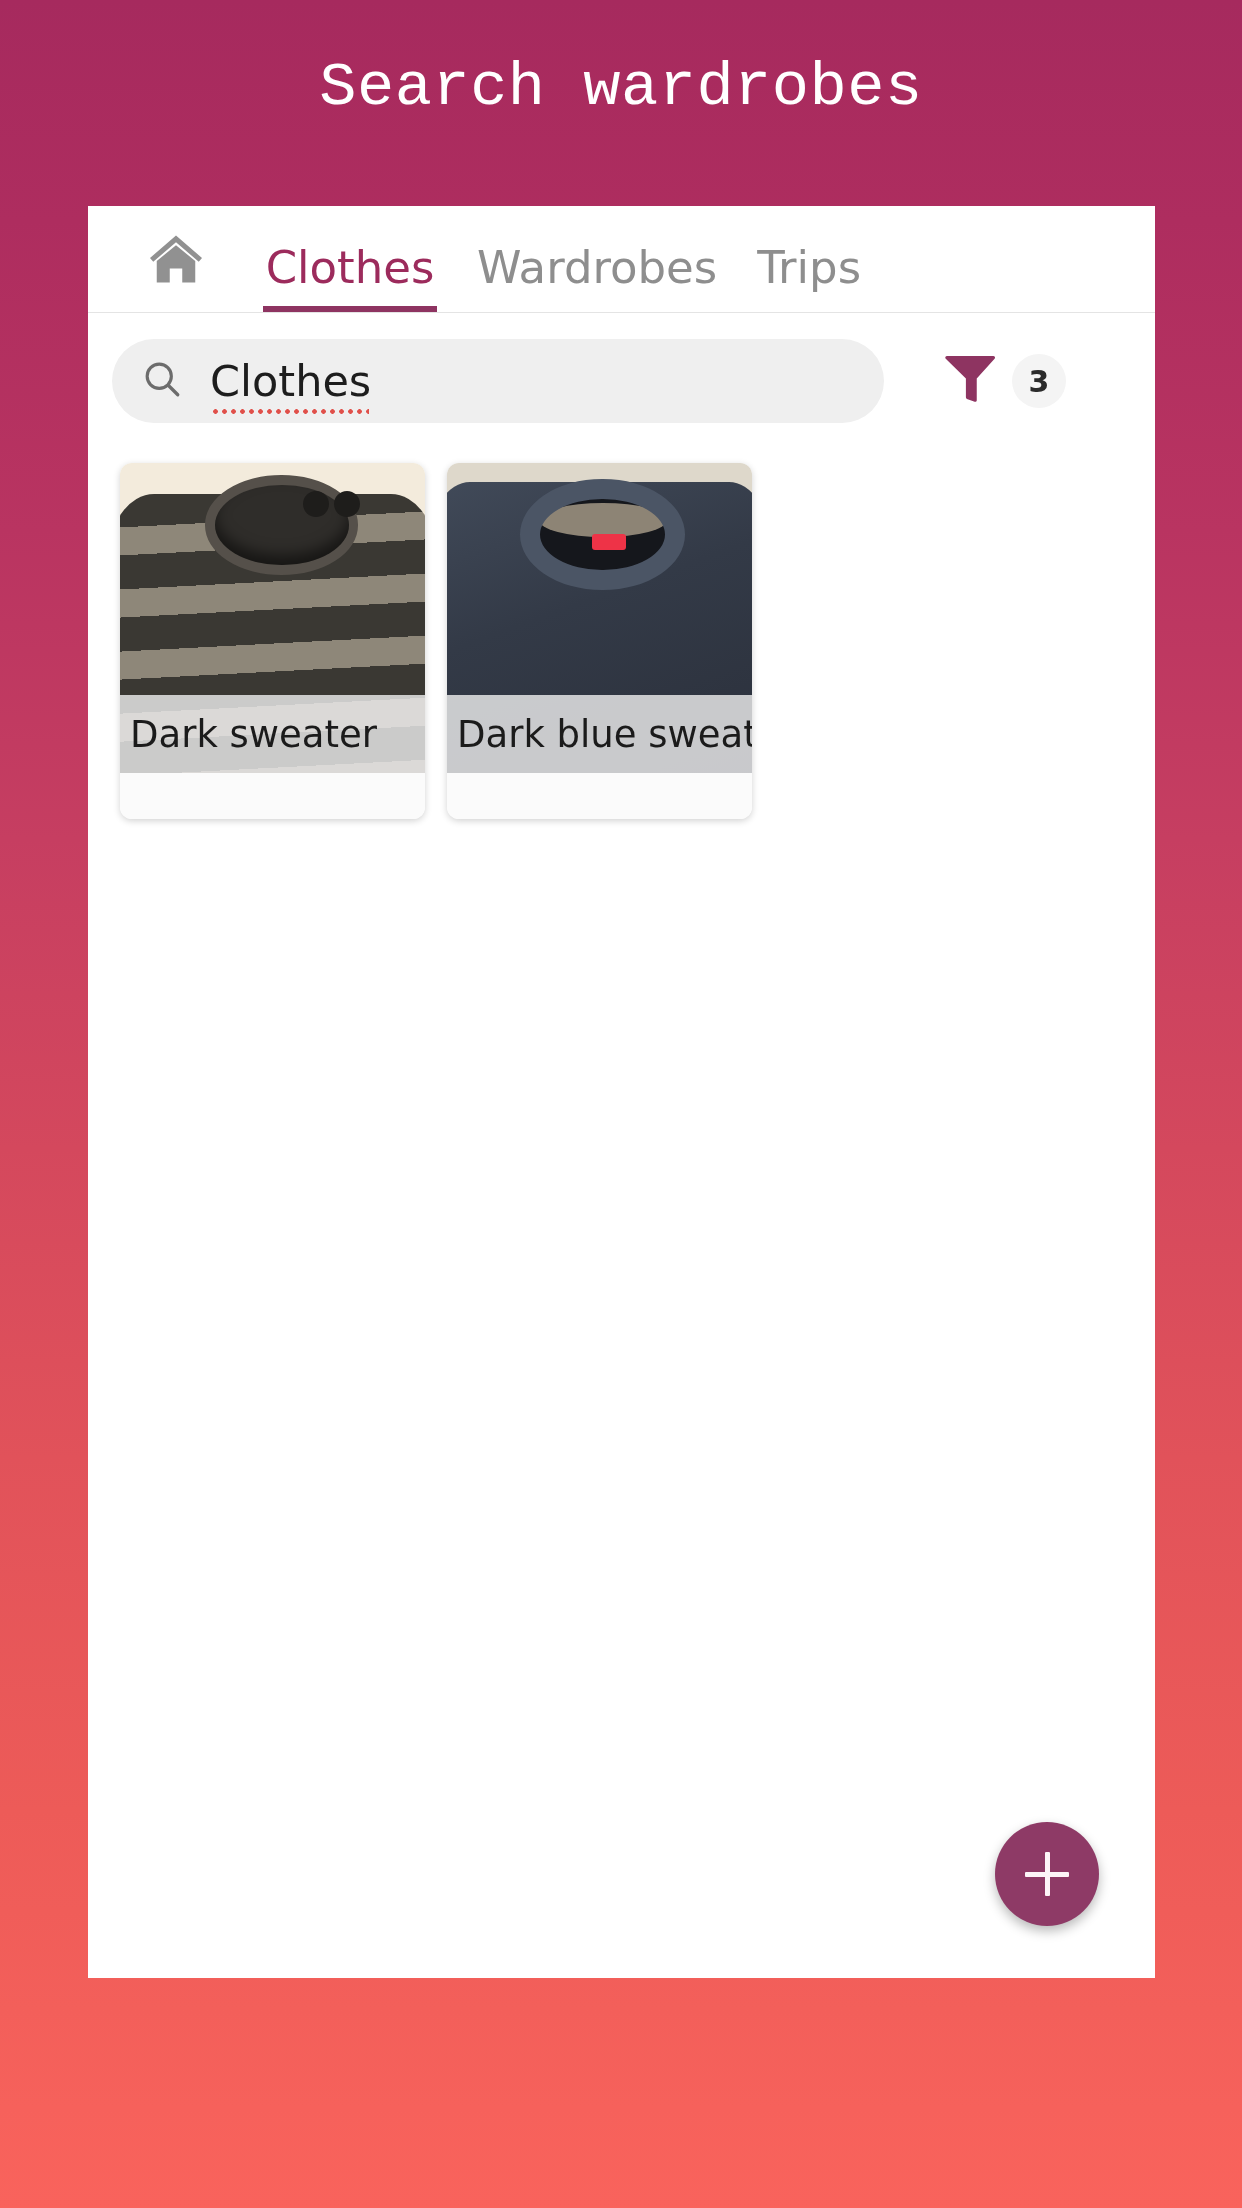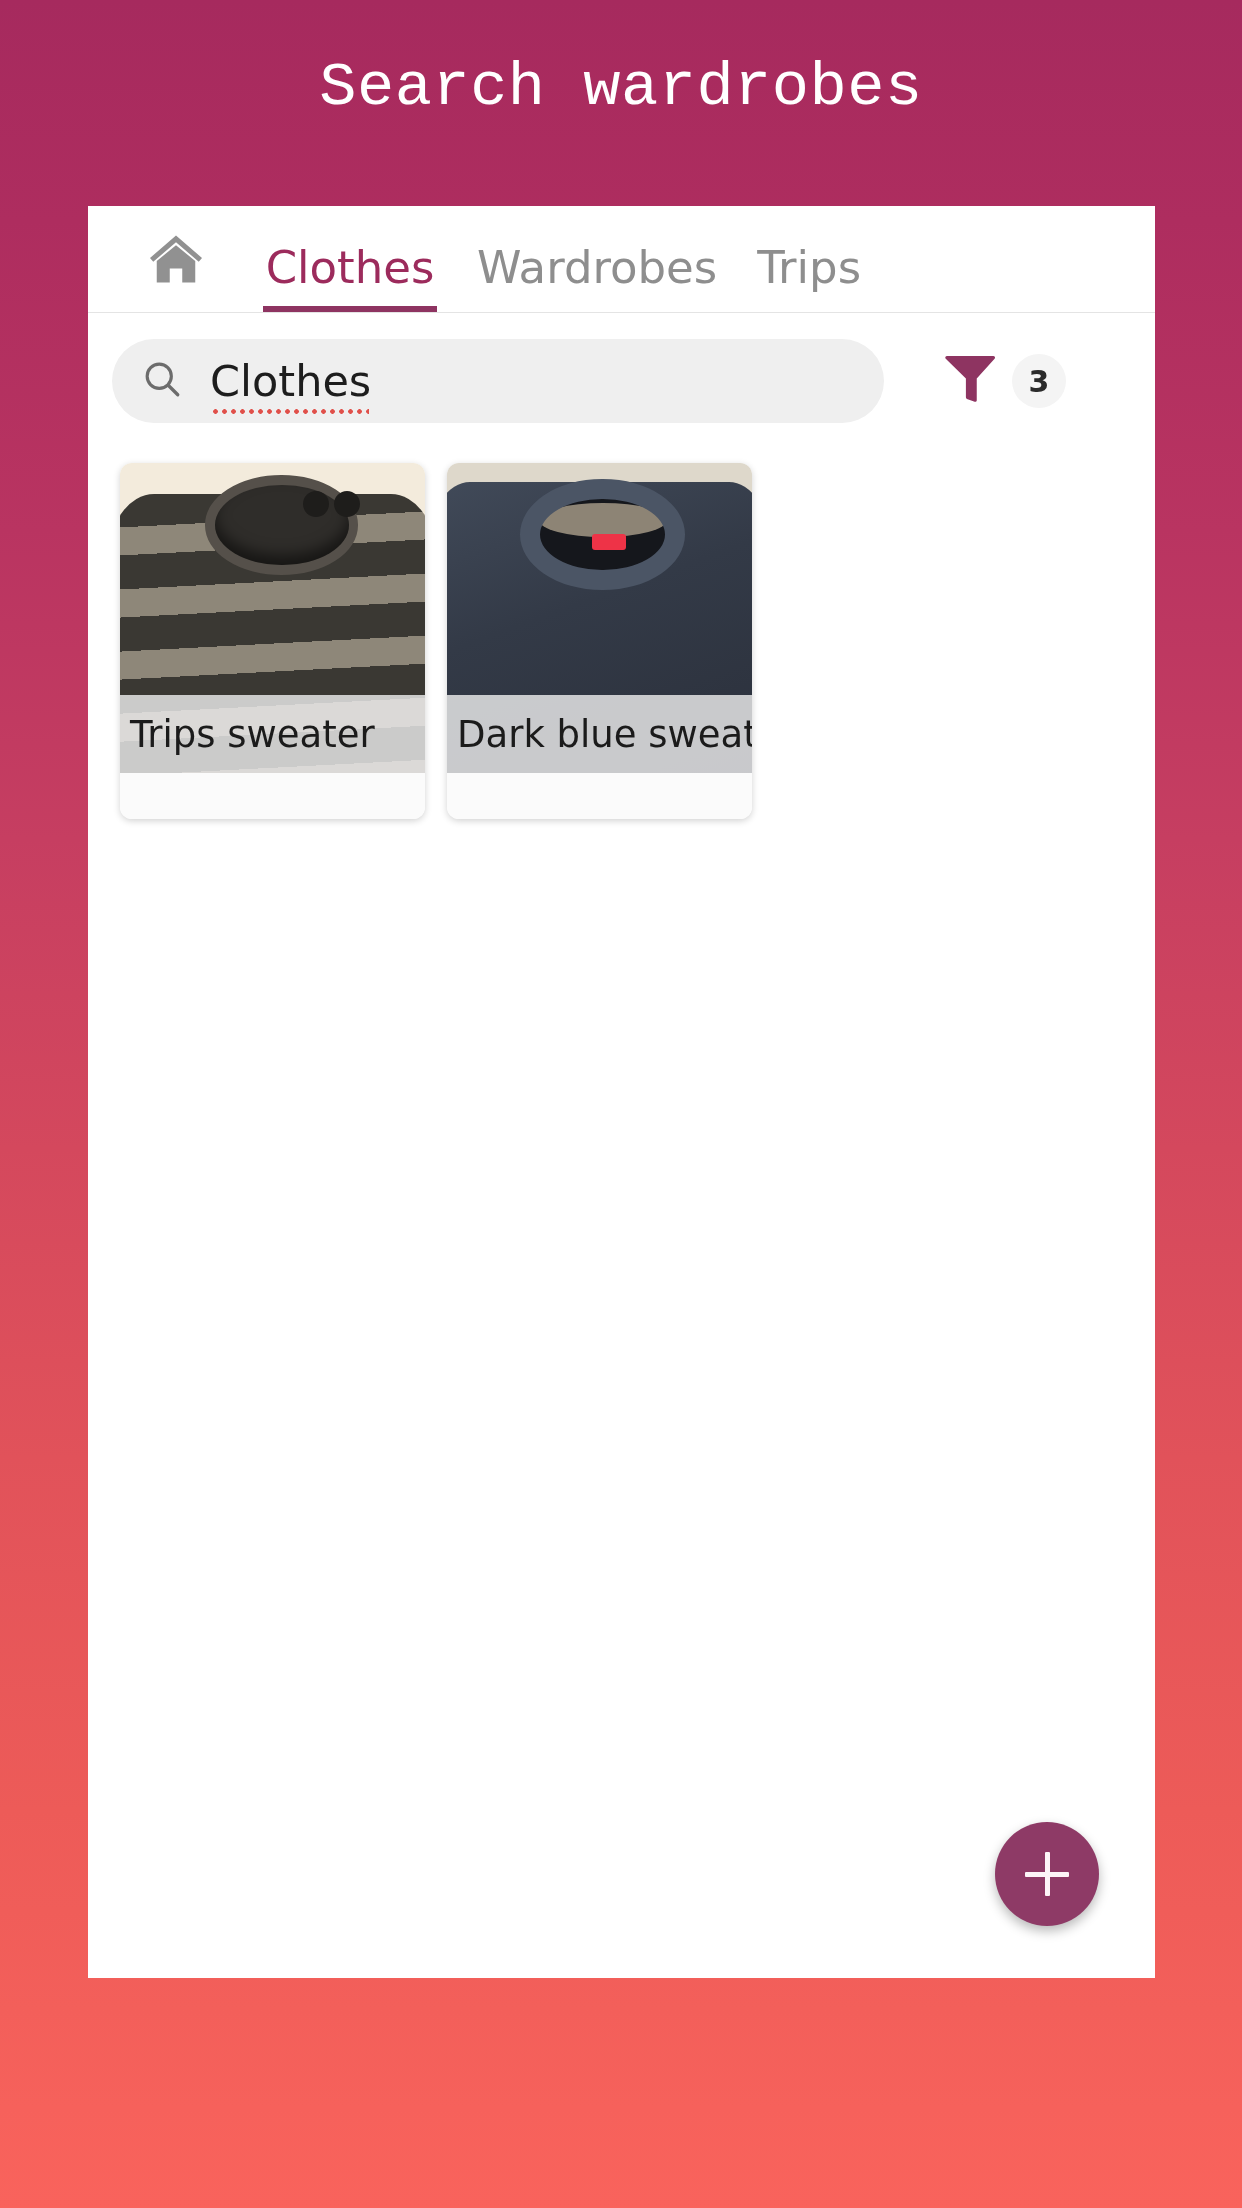--- a/index.html
+++ b/index.html
@@ -375,21 +375,21 @@
 
     <div class="card">
       <div class="card-img">
         <div class="sw-grey">
           <div class="body"></div>
           <div class="collar-ring"></div>
           <div class="collar"></div>
           <div class="btn1"></div>
           <div class="btn2"></div>
         </div>
-        <div class="card-label">Trips sweater</div>
+        <div class="card-label">Dark sweater</div>
       </div>
       <div class="card-foot"></div>
     </div>
 
     <div class="card">
       <div class="card-img">
         <div class="sw-blue">
           <div class="body"></div>
           <div class="inner"></div>
           <div class="lining"></div>

